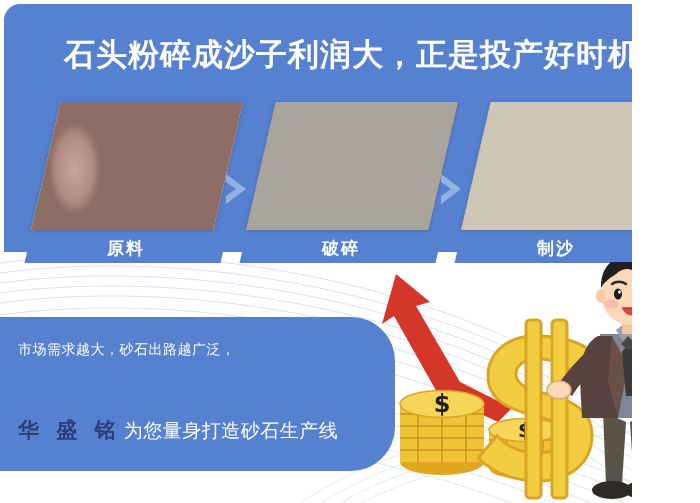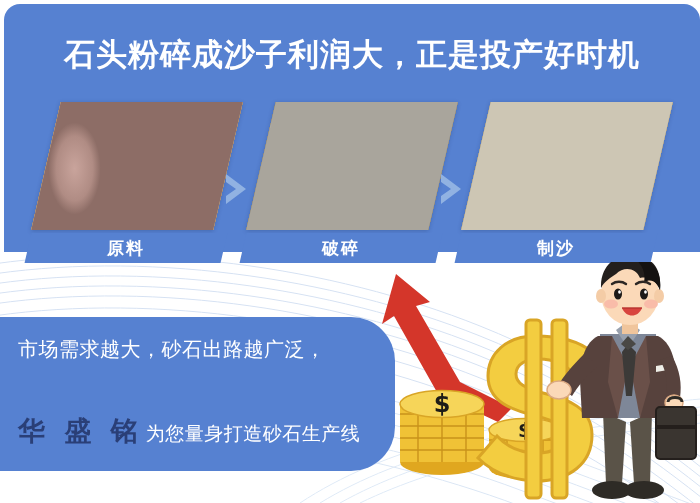--- a/index.html
+++ b/index.html
@@ -4,21 +4,21 @@
 <style>
   * { box-sizing: border-box; margin: 0; padding: 0; }
   html, body {
     width: 700px; height: 503px;
     overflow: hidden;
     background: #ffffff;
     font-family: "DejaVu Sans", "Liberation Sans", sans-serif;
   }
   #banner {
     position: relative;
-    width: 700px; height: 503px;
+    width: 632px; height: 503px;
     background: #ffffff;
     overflow: hidden;
   }
 
   
   .bg-texture {
     position: absolute; left: 0; top: 230px;
     width: 700px; height: 273px;
     overflow: hidden;
     pointer-events: none;
@@ -182,33 +182,33 @@
     position: absolute;
     left: -10px; top: 317px;
     width: 405px; height: 154px;
     background: #5681d1;
     border-radius: 0 44px 44px 0;
   }
   .msg-line {
     position: absolute;
     left: 28px;
     color: #ffffff;
-    font-size: 20px;
+    font-size: 14px;
     line-height: 29px;
     letter-spacing: .5px;
     white-space: nowrap;
   }
   .msg-line.l1 { top: 18px; }
   .msg-line.l2 { top: 48px; }
   .msg-line.l3 { top: 99px; font-size: 19px; }
   .brand {
     color: #2a3f77;
     font-weight: bold;
     letter-spacing: 5px;
-    font-size: 27px;
+    font-size: 21px;
     margin-right: 3px;
     text-align: right;
   }
 
   
   .illustration {
     position: absolute;
     left: 360px; top: 262px;
     width: 340px; height: 241px;
   }

